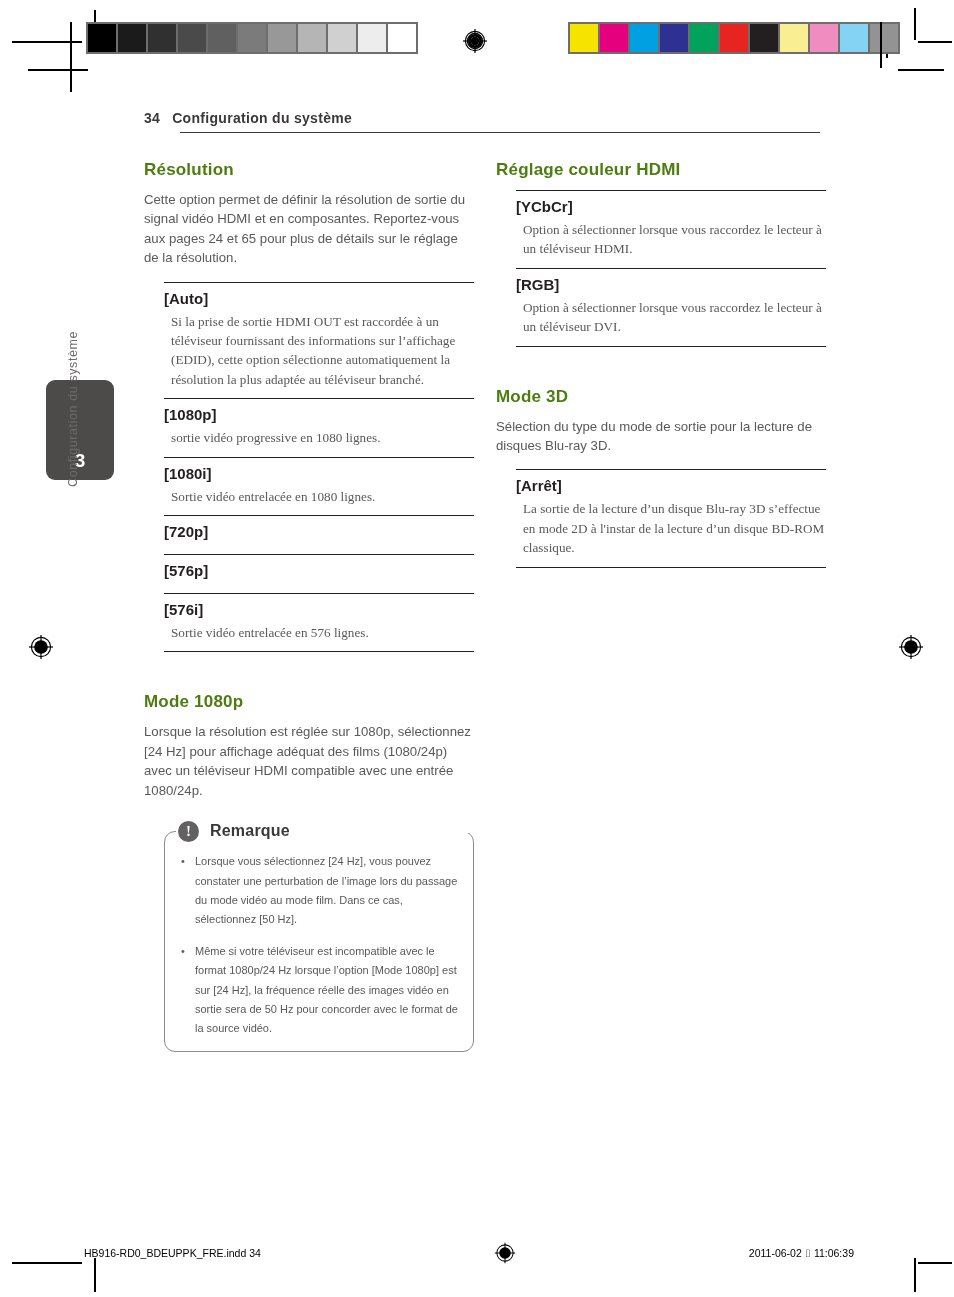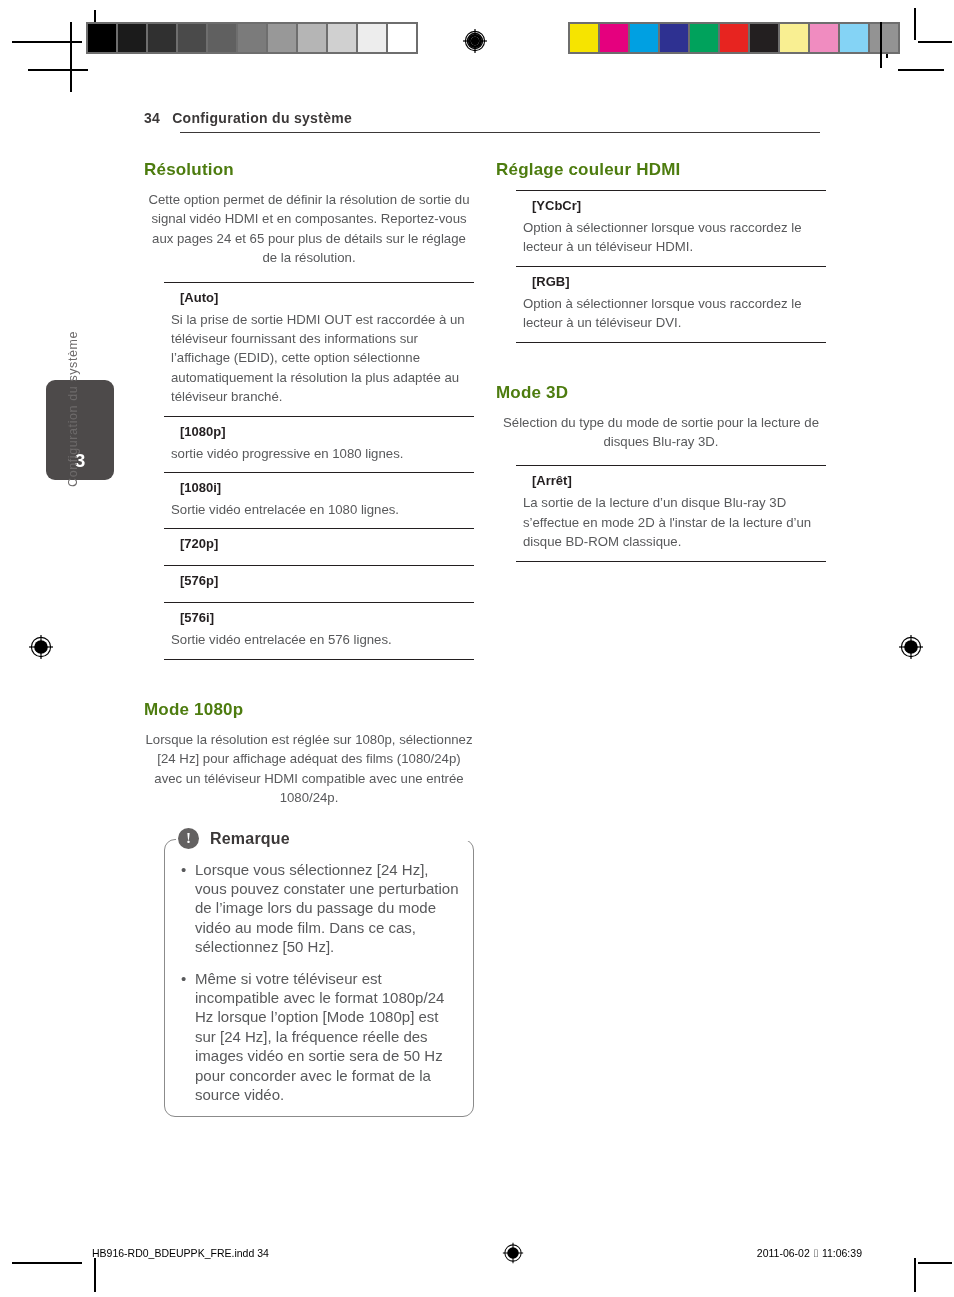--- a/index.html
+++ b/index.html
@@ -104,44 +104,44 @@
     margin: 0 0 10px 0;
     letter-spacing: 0.2px;
   }
   h2.sec-title.spaced { margin-top: 40px; }
 
   p.body {
     font-size: 13.2px;
     line-height: 19.4px;
     color: #58595b;
     margin: 0 0 14px 0;
-    text-align: center;
   }
 
   
   .deflist {
     margin-left: 20px;
     border-top: 1.3px solid #231f20;
   }
   .defitem {
     border-bottom: 1.3px solid #231f20;
     padding: 7px 0 9px 0;
   }
   .defterm {
-    font-size: 13px;
+    font-size: 15px;
     font-weight: bold;
     color: #231f20;
-    margin: 0 0 5px 16px;
+    margin: 0 0 5px 0;
   }
   .defdesc {
     font-size: 13.2px;
     line-height: 19.4px;
     color: #58595b;
     margin: 0;
     padding-left: 7px;
+    font-family: Liberation Serif, serif;
   }
 
   
   .note-wrap {
     position: relative;
     margin: 18px 0 0 20px;
   }
   .note-head {
     display: flex;
     align-items: center;
@@ -186,38 +186,38 @@
     z-index: 1;
   }
   ul.note-list {
     margin: 0;
     padding: 0;
     list-style: none;
   }
   ul.note-list li {
     position: relative;
     padding-left: 16px;
-    font-size: 15px;
+    font-size: 11px;
     line-height: 19.4px;
     color: #58595b;
     margin-bottom: 12px;
   }
   ul.note-list li:last-child { margin-bottom: 0; }
   ul.note-list li:before {
     content: "\2022";
     position: absolute;
     left: 2px;
     top: 0;
     color: #58595b;
   }
 
   
   .footer {
     position: absolute;
-    left: 92px;
+    left: 84px;
     top: 1242px;
     width: 770px;
     display: flex;
     align-items: center;
     justify-content: space-between;
     font-size: 10.5px;
     color: #000000;
     font-family: "Liberation Sans", sans-serif;
     gap: 40px;
   }

